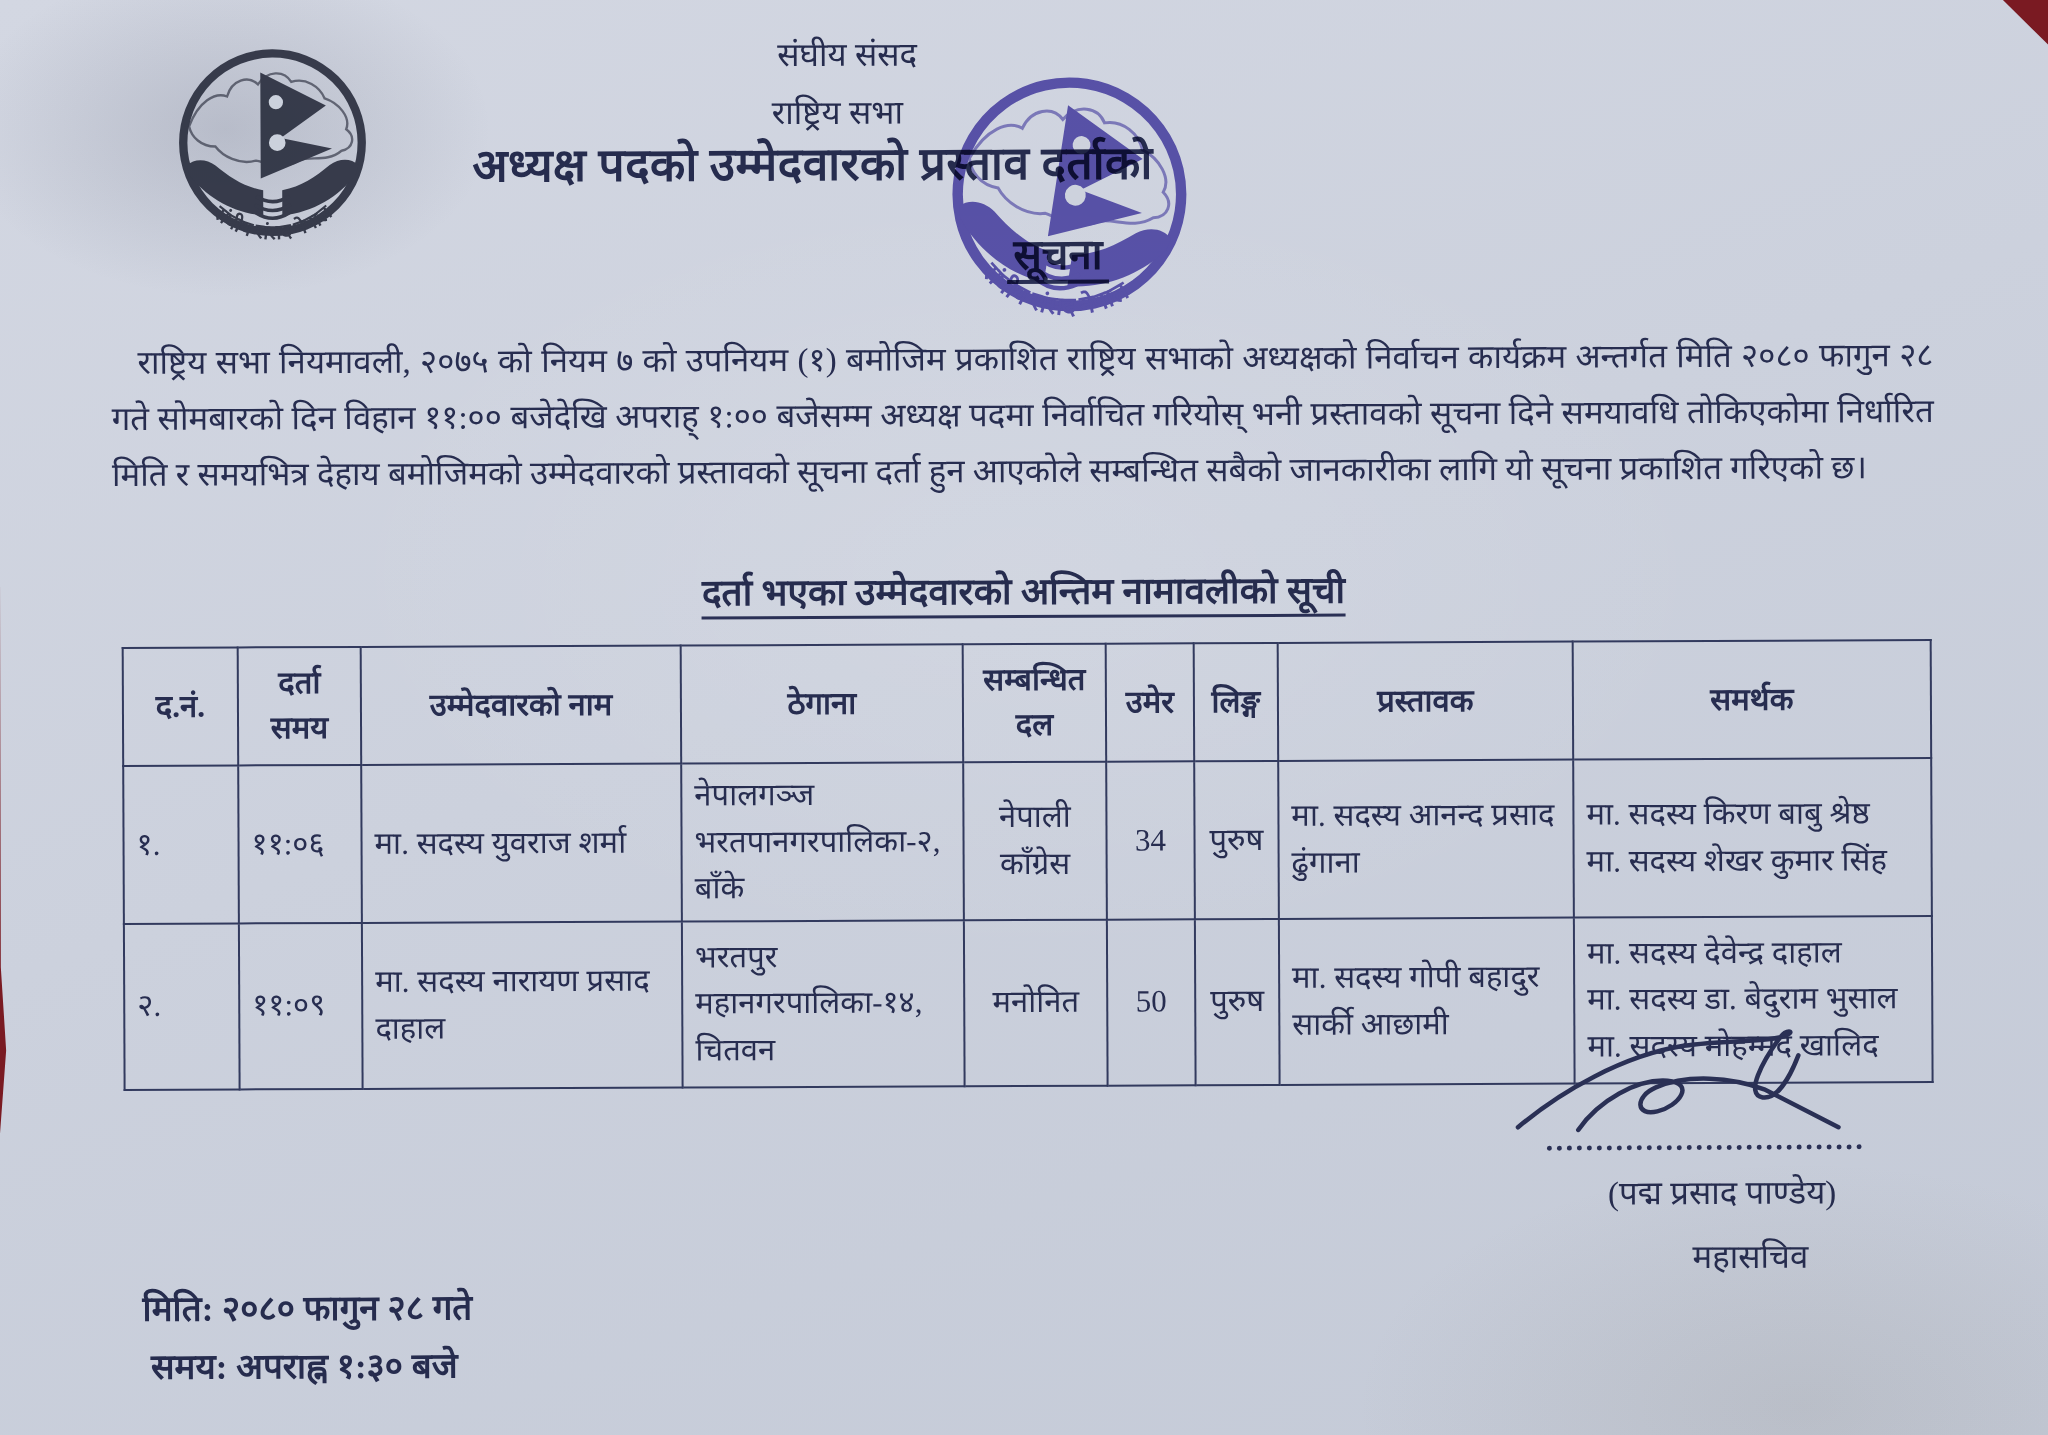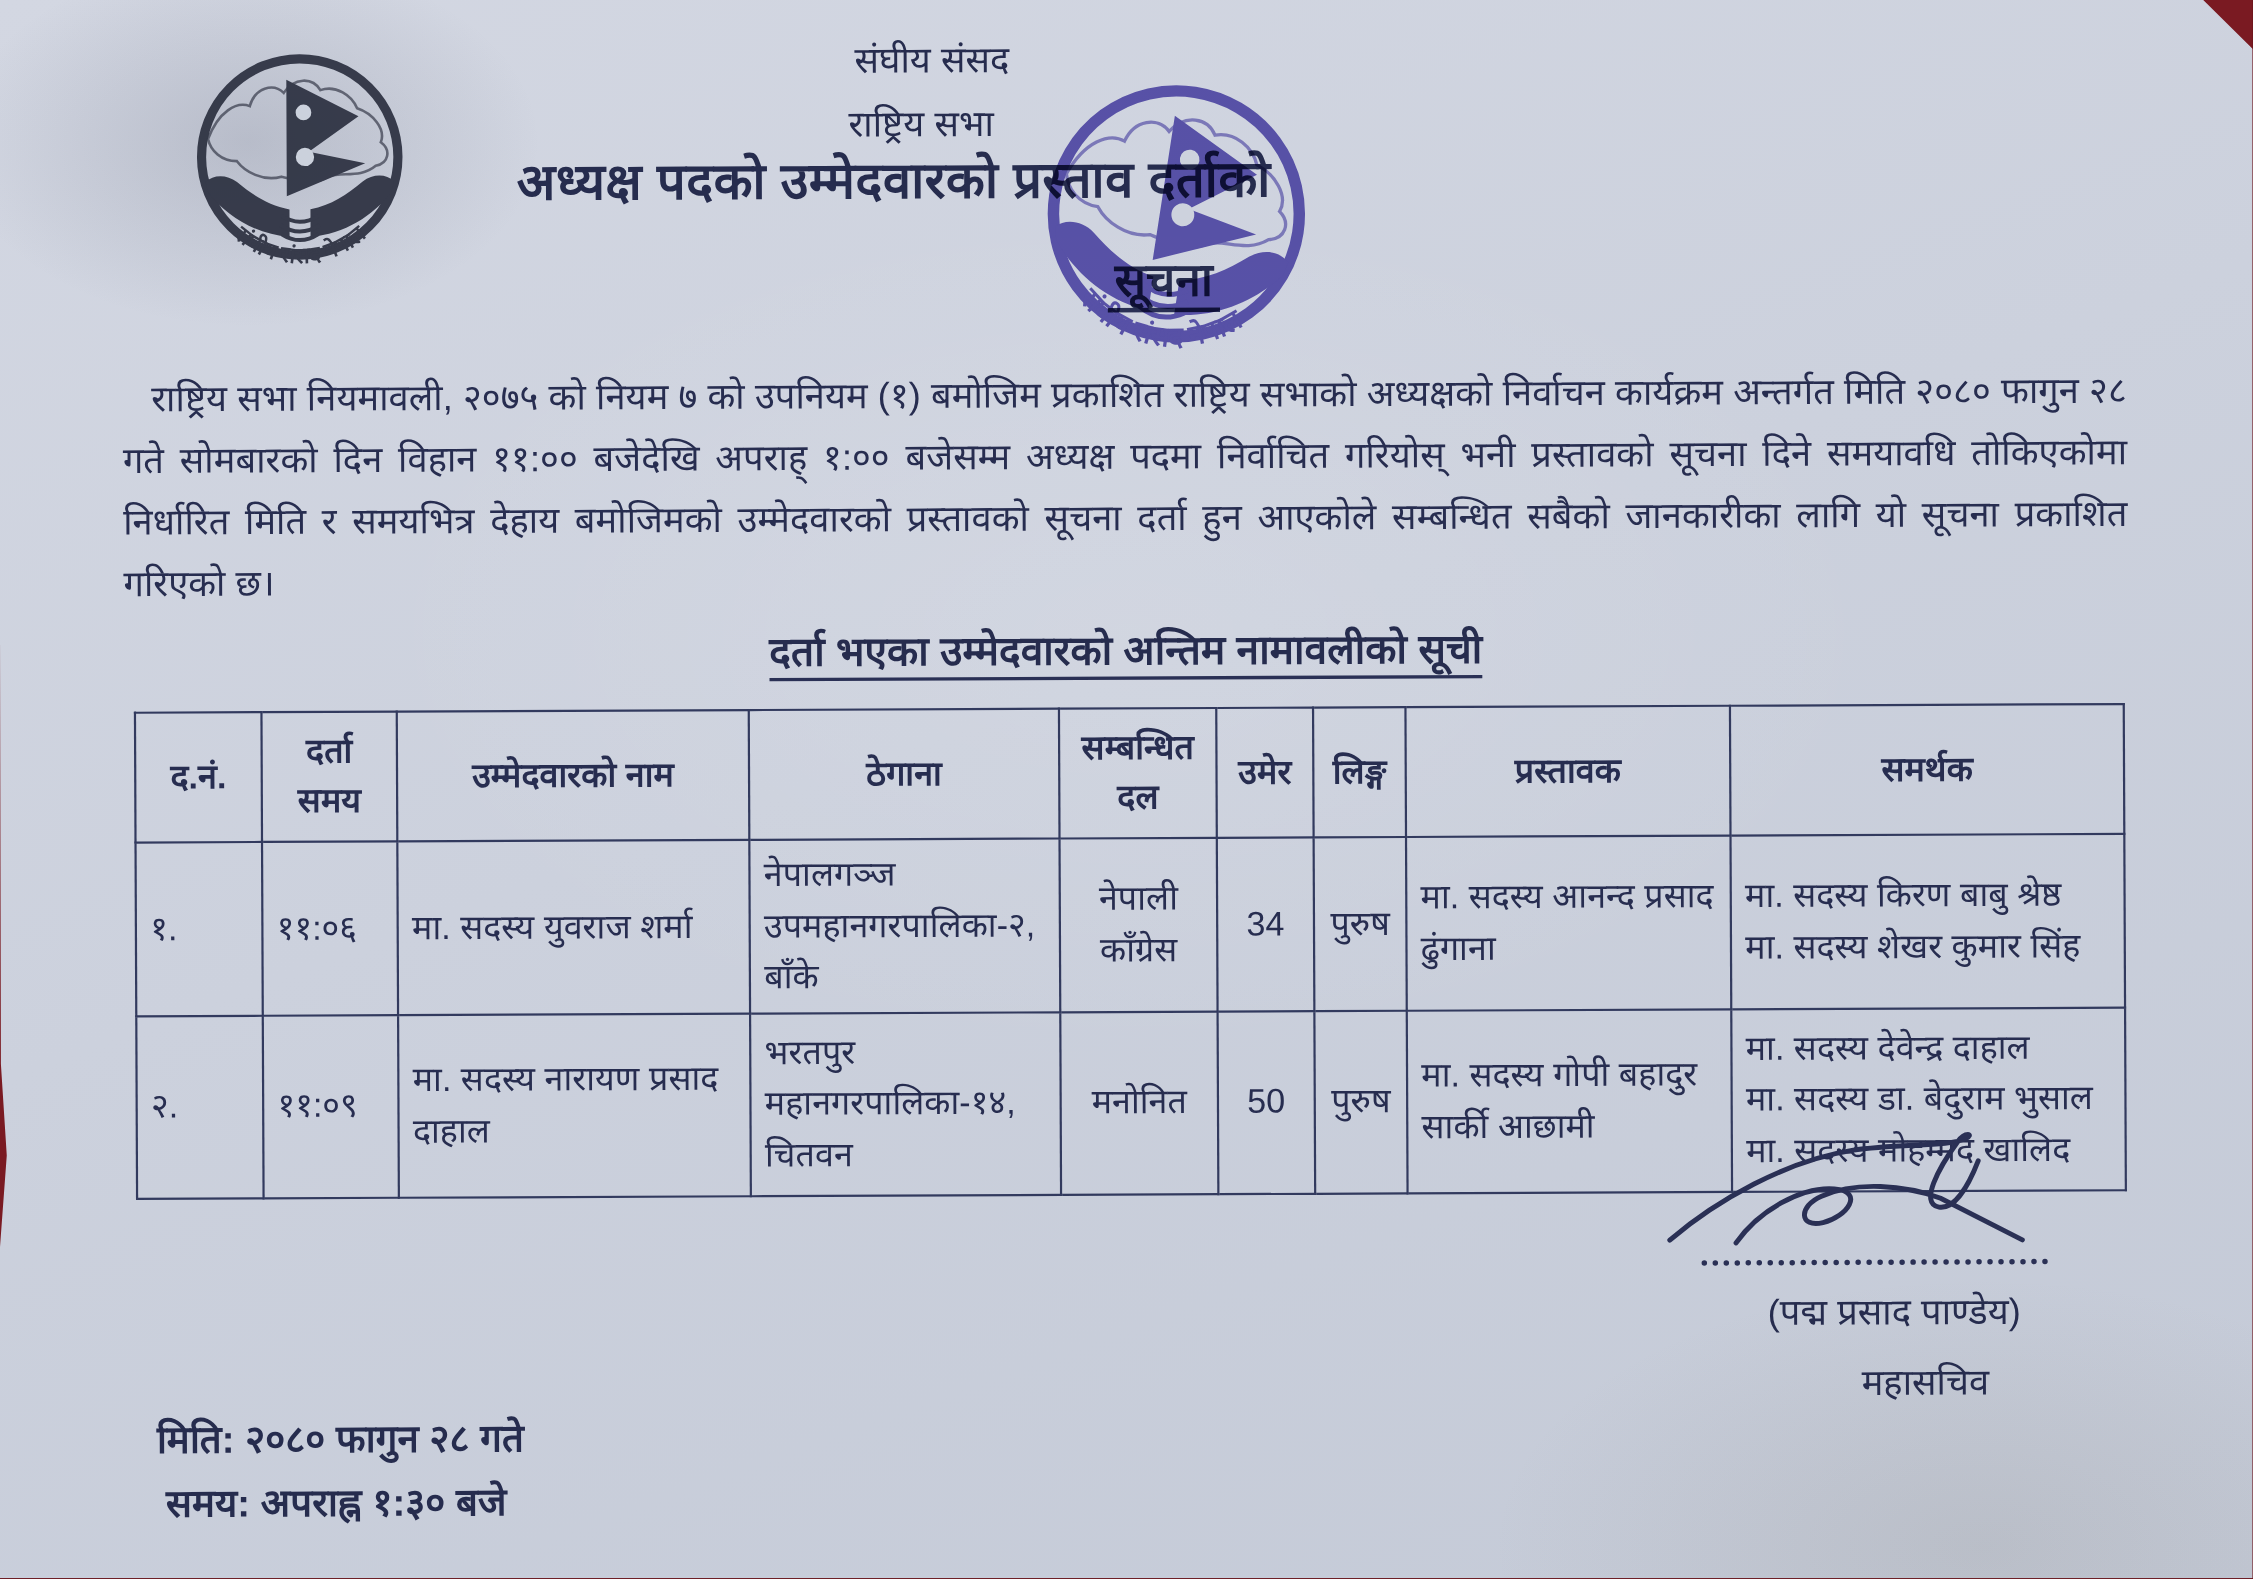--- a/index.html
+++ b/index.html
@@ -1,17 +1,17 @@
 <!DOCTYPE html>
 <html><head>
 <meta charset="utf-8">
 <style>
   html,body{margin:0;padding:0;background:#5c1018;}
   .stage{position:relative;width:2048px;height:1435px;overflow:hidden;
-         background:#7a1a22;font-family:Liberation Sans, sans-serif;color:#262c4e;}
+         background:#7a1a22;font-family:Liberation Serif, serif;color:#262c4e;}
   .sheet{position:absolute;inset:0;
     background:
       radial-gradient(380px 240px at 11% 9%, rgba(80,86,108,.20), transparent 70%),
       radial-gradient(620px 340px at 88% 98%, rgba(118,114,104,.14), transparent 72%),
       radial-gradient(900px 500px at 50% 40%, rgba(255,255,255,.10), transparent 80%),
       linear-gradient(160deg,#d3d7e2 0%,#ccd1dd 45%,#c4cad7 100%);
     clip-path: polygon(0% 0%, 97.8% 0%, 100% 3.1%, 100% 100%, 0% 100%,
                        0% 79%, 0.30% 73.2%, 0.04% 67.4%, 0% 40%);
   }
   .content{position:absolute;inset:0;transform:rotate(-0.25deg);transform-origin:50% 50%;}
@@ -133,21 +133,21 @@
           <th>लिङ्ग</th>
           <th>प्रस्तावक</th>
           <th>समर्थक</th>
         </tr>
       </thead>
       <tbody>
           <tr class="r0">
             <td class="col0">१.</td>
             <td class="col1">११:०६</td>
             <td class="col2">मा. सदस्य युवराज शर्मा</td>
-            <td class="col3">नेपालगञ्ज उपमहानगरपालिका-२, बाँके</td>
+            <td class="col3">नेपालगञ्ज भरतपानगरपालिका-२, बाँके</td>
             <td class="col4">नेपाली काँग्रेस</td>
             <td class="col5">34</td>
             <td class="col6">पुरुष</td>
             <td class="col7">मा. सदस्य आनन्द प्रसाद ढुंगाना</td>
             <td class="col8">
               <div>मा. सदस्य किरण बाबु श्रेष्ठ</div>
               <div>मा. सदस्य शेखर कुमार सिंह</div>
             </td>
           </tr>
           <tr class="r1">

